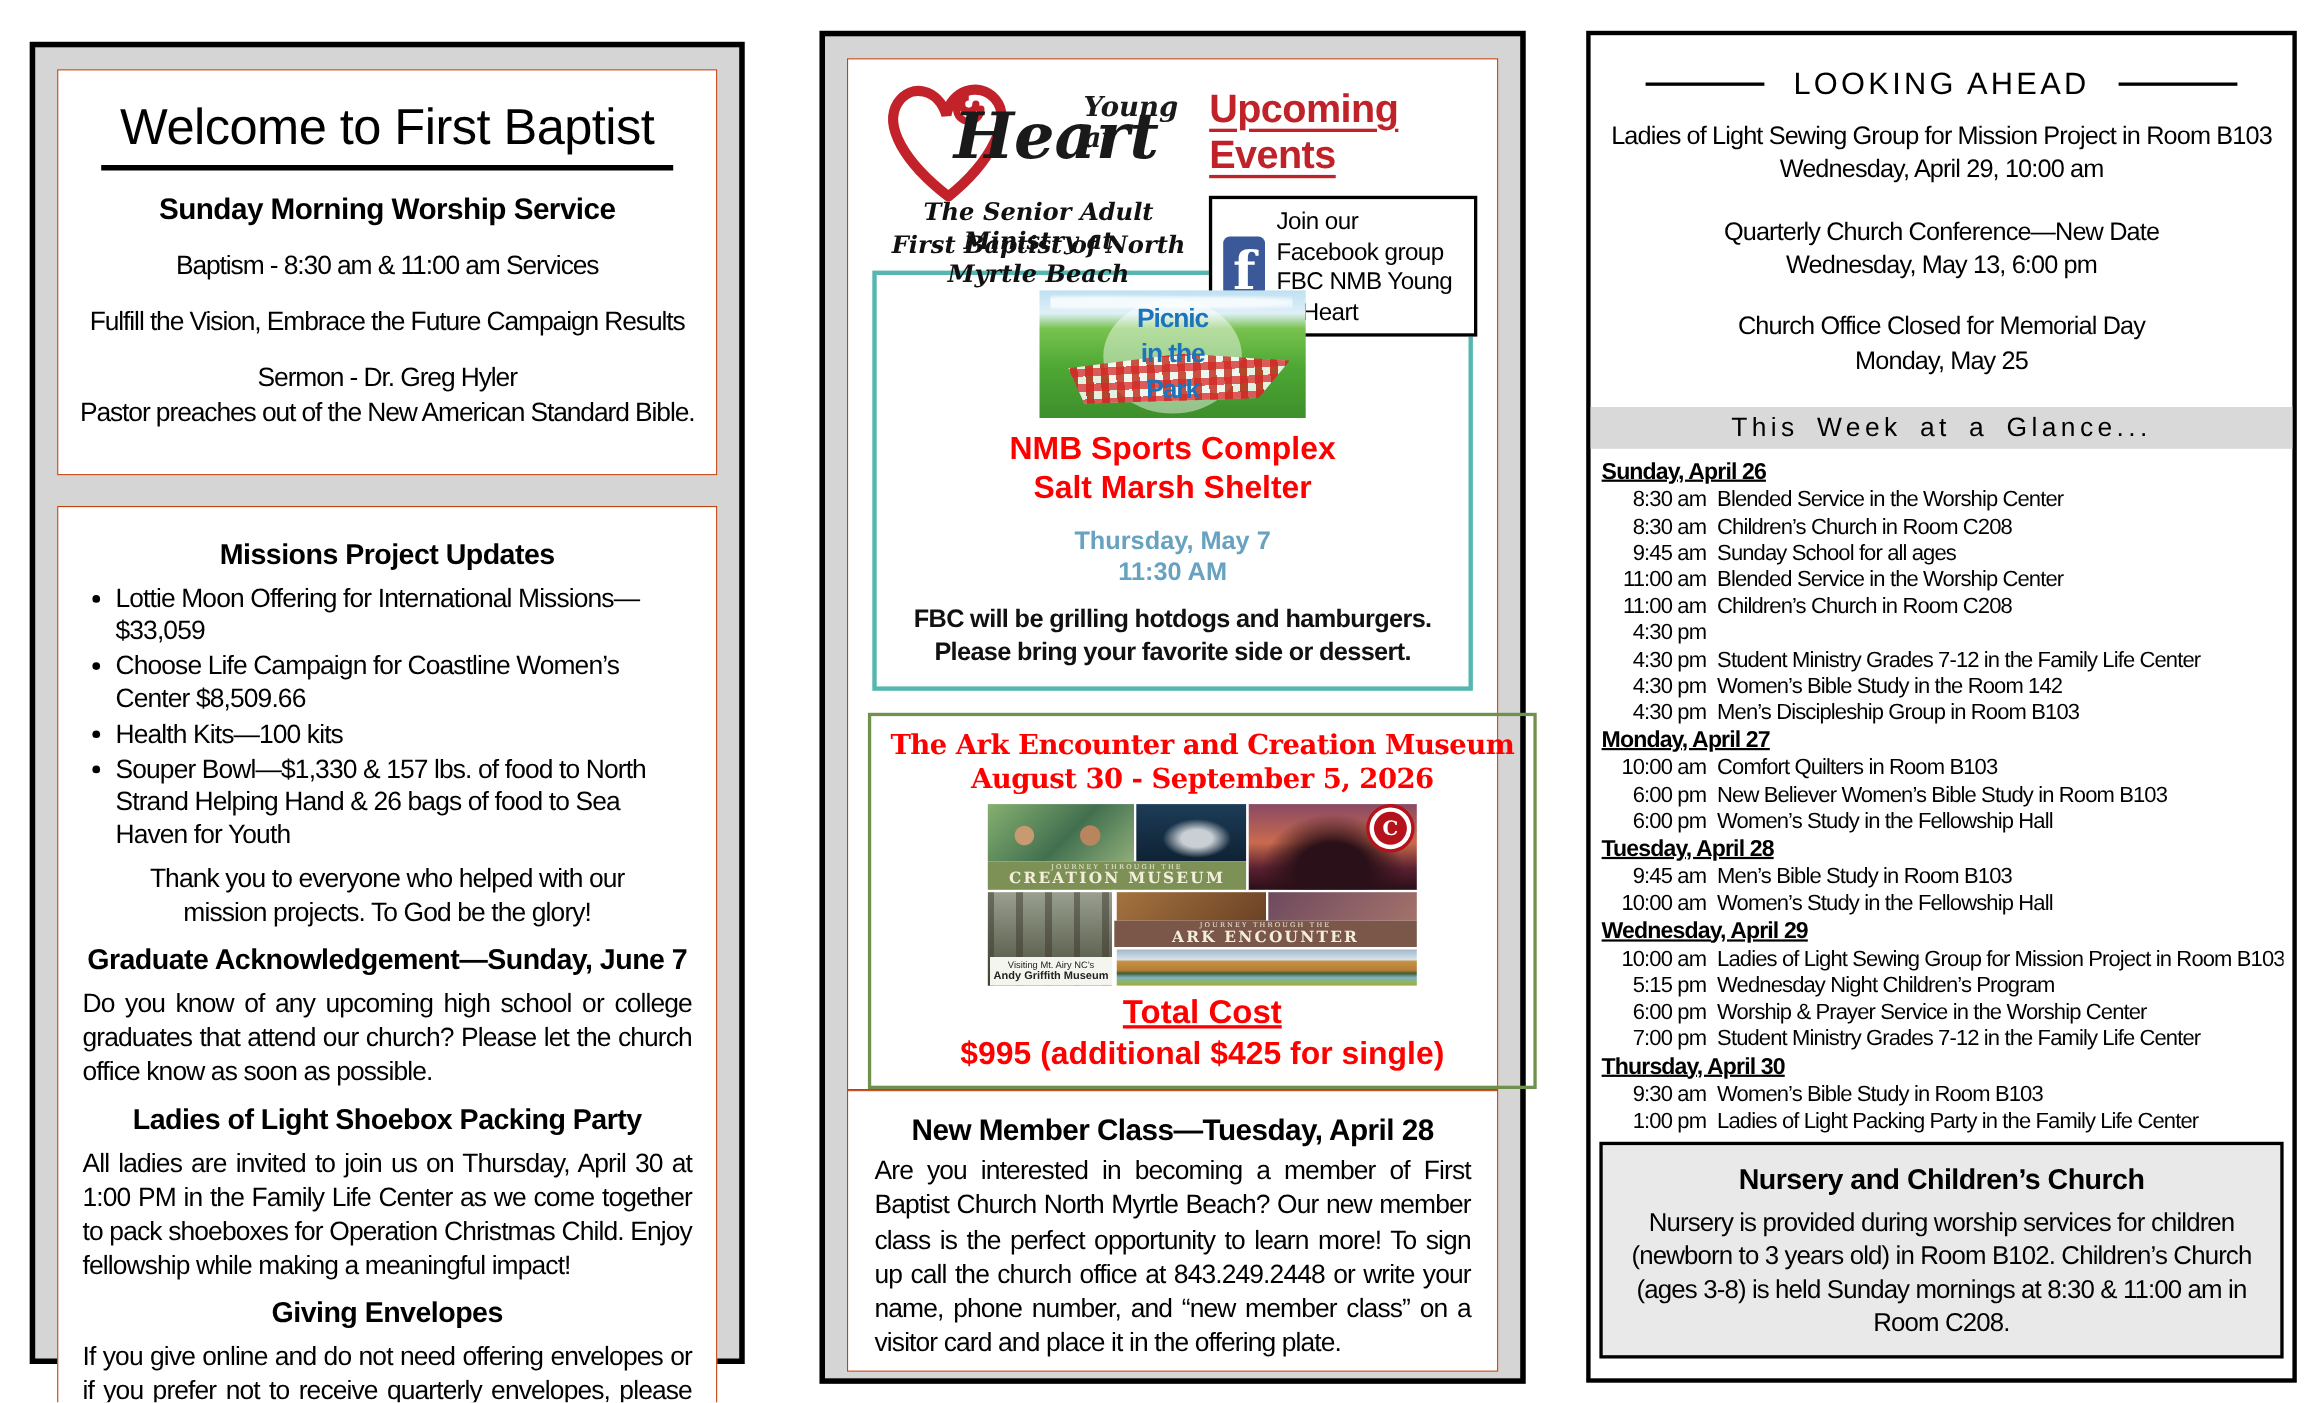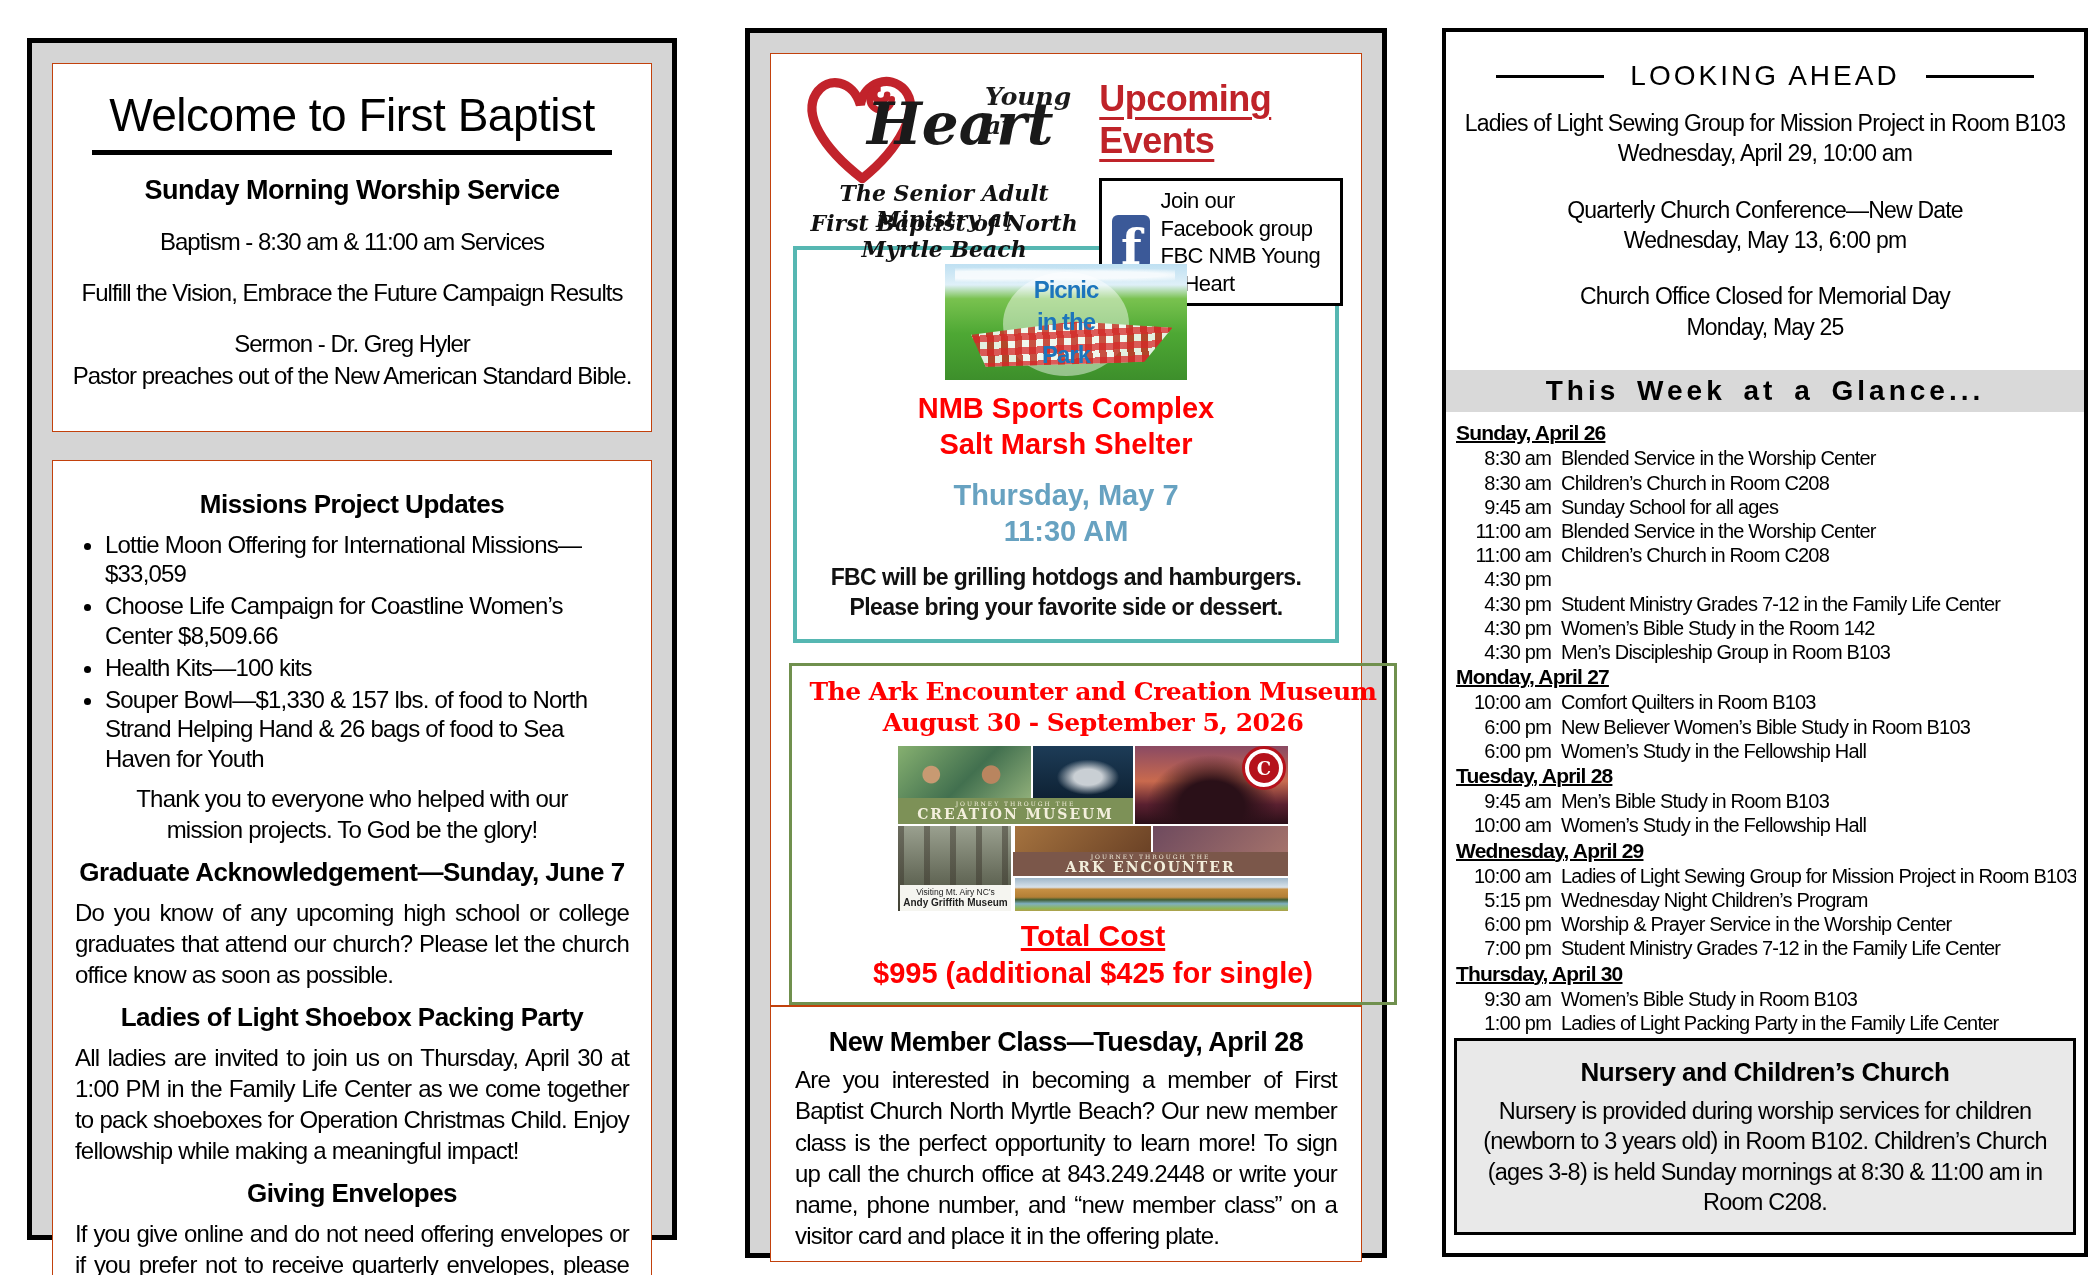--- a/index.html
+++ b/index.html
@@ -46,21 +46,21 @@
      background:linear-gradient(180deg,#bfe0f2 0%,#dff0f8 18%,#79c24f 30%,#4ea834 60%,#3d8f2b 100%);}
   .picnic-cloud{position:absolute;top:2px;left:10px;width:220px;height:18px;background:radial-gradient(ellipse at 20% 50%,#fff 0 30%,transparent 60%),radial-gradient(ellipse at 70% 50%,#fff 0 25%,transparent 55%);opacity:.8;}
   .picnic-circle{position:absolute;left:58px;top:8px;width:126px;height:104px;border-radius:50%;background:rgba(255,255,255,.45);}
   .picnic-blanket{position:absolute;left:14px;top:58px;width:214px;height:44px;transform:rotate(-3deg);
      background:
        repeating-linear-gradient(0deg,rgba(214,40,40,.75) 0 7px,rgba(255,255,255,0) 7px 14px),
        repeating-linear-gradient(90deg,rgba(214,40,40,.75) 0 7px,rgba(255,255,255,.85) 7px 14px);
      clip-path:polygon(6% 18%,55% 0,100% 26%,86% 100%,12% 92%);}
   .picnic-title{position:absolute;left:0;top:10px;width:100%;text-align:center;color:#1c75bc;font-weight:700;font-size:24px;line-height:1.35;}
   .picnic-red{font-size:29px;font-weight:700;color:#f00;line-height:1.25;}
-  .picnic-blue{font-size:29px;font-weight:700;color:#67a2c1;line-height:1.25;}
+  .picnic-blue{font-size:23px;font-weight:700;color:#67a2c1;line-height:1.25;}
   .picnic-note{font-size:23px;font-weight:700;color:#111;letter-spacing:-0.6px;line-height:1.3;}
   .mt14{margin-top:14px;}
 
   .ark-box{margin:20px auto 0;width:586px;border:3px solid #70904e;padding:10px 8px 12px;text-align:center;}
   .ark-title{font-family:"DejaVu Serif",serif;font-weight:700;color:#f00;font-size:25px;line-height:1.25;letter-spacing:-0.5px;}
   .collage{position:relative;width:390px;height:165px;margin:8px auto;}
   .collage div{position:absolute;box-sizing:border-box;}
   .ph-adameve{left:0;top:0;width:135px;height:52px;background:radial-gradient(circle at 25% 55%,#c89a72 0 8%,transparent 9%),radial-gradient(circle at 70% 55%,#b9855f 0 9%,transparent 10%),linear-gradient(135deg,#86b070 0%,#42704f 55%,#8fae79 100%);border-right:2px solid #fff;}
   .ph-dino{left:135px;top:0;width:100px;height:52px;background:radial-gradient(ellipse at 55% 60%,#c9cfd4 0 18%,transparent 40%),linear-gradient(180deg,#1d3c57 0%,#0e2234 100%);}
   .banner-creation{left:0;top:52px;width:235px;height:26px;background:#7d9157;color:#f3efdc;font-family:"DejaVu Serif",serif;display:flex;flex-direction:column;justify-content:center;line-height:1;}
@@ -80,21 +80,21 @@
   .cost-detail{font-size:29px;font-weight:700;color:#f00;margin-top:4px;}
   .nm-heading{font-size:27px;font-weight:700;text-align:center;margin:8px 0 6px;letter-spacing:-0.5px;}
   .nm-body{font-size:24px;text-align:justify;line-height:1.3;margin:0;}
 
   
   .la-header{display:flex;align-items:center;justify-content:center;gap:26px;margin:14px 0 16px;}
   .la-line{display:inline-block;width:108px;height:3px;background:#000;}
   .la-title{font-size:28px;letter-spacing:3px;}
   .la-items{padding:0 16px;}
   .la-item{text-align:center;font-size:23px;letter-spacing:-0.8px;line-height:1.32;margin-bottom:26px;}
-  .glance-band{background:#d9d9d9;text-align:center;font-weight:700;font-size:28px;letter-spacing:4px;word-spacing:6px;padding:5px 0;margin-top:2px;}
+  .glance-band{background:#d9d9d9;text-align:center;font-weight:400;font-size:24px;letter-spacing:4px;word-spacing:6px;padding:5px 0;margin-top:2px;}
   .schedule{padding:8px 8px 0 10px;font-size:20px;letter-spacing:-0.8px;}
   .day-name{font-weight:700;font-size:21px;text-decoration:underline;text-decoration-thickness:2px;line-height:1.25;}
   .ev{display:grid;grid-template-columns:95px 1fr;column-gap:10px;line-height:1.21;}
   .ev-time{text-align:right;white-space:nowrap;}
   .ev-desc{white-space:nowrap;overflow:hidden;}
   .nursery-box{margin:12px 8px 4px;margin-top:auto;background:#e9e9e9;border:3px solid #000;padding:12px 14px 14px;text-align:center;}
   .nursery-heading{font-size:26px;font-weight:700;margin:4px 0 8px;letter-spacing:-0.5px;}
   .nursery-body{font-size:23.5px;letter-spacing:-0.8px;line-height:1.3;margin:0;}
 </style>
 </head>

